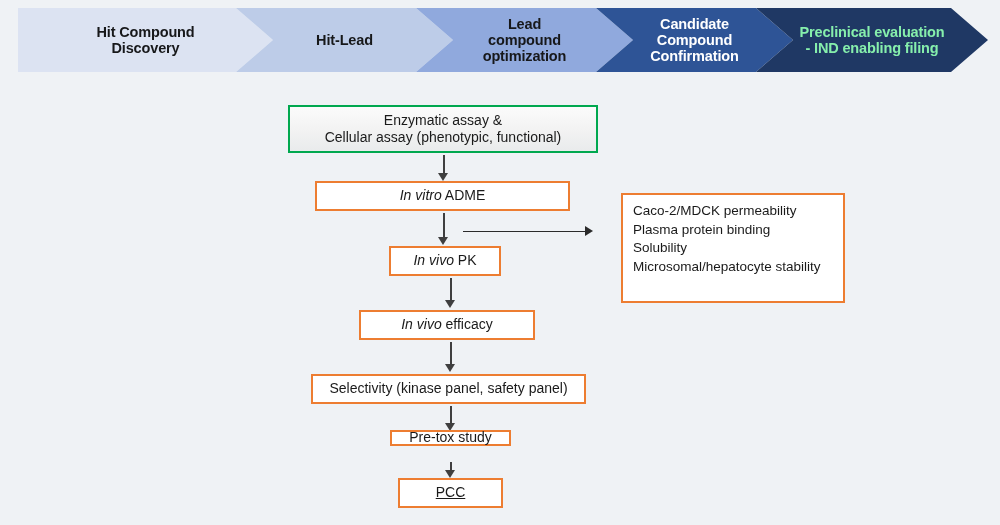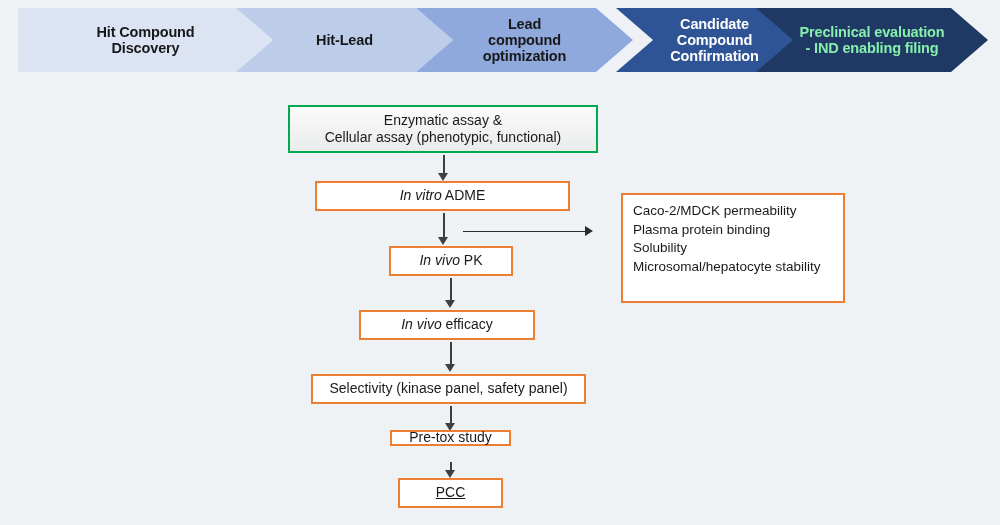--- a/index.html
+++ b/index.html
@@ -151,21 +151,21 @@
     <div class="chevron chev-2" style="left:218px; width:217px; clip-path: polygon(0 0, 180px 0, 217px 50%, 180px 100%, 0 100%, 37px 50%); align-items: center;">
       <span class="chev-text">Hit-Lead</span>
     </div>
 
     <div class="chevron chev-3" style="left:398px; width:217px; clip-path: polygon(0 0, 180px 0, 217px 50%, 180px 100%, 0 100%, 37px 50%);">
       <span class="chev-text">Lead
 compound
 optimization</span>
     </div>
 
-    <div class="chevron chev-4" style="left:598px; width:197px; clip-path: polygon(0 0, 160px 0, 197px 50%, 160px 100%, 0 100%, 37px 50%); text-align: center;">
+    <div class="chevron chev-4" style="left:578px; width:197px; clip-path: polygon(0 0, 160px 0, 197px 50%, 160px 100%, 0 100%, 37px 50%); text-align: center;">
       <span class="chev-text">Candidate
 Compound
 Confirmation</span>
     </div>
 
     <div class="chevron chev-5" style="left:738px; width:232px; clip-path: polygon(0 0, 195px 0, 232px 50%, 195px 100%, 0 100%, 37px 50%);">
       <span class="chev-text">Preclinical evaluation
 - IND enabling filing</span>
     </div>
 
@@ -199,21 +199,21 @@
       <li>Solubility</li>
       <li>Microsomal/hepatocyte stability</li>
     </ul>
   </div>
 
   <div class="arrow-v" style="left:438px; top:213px; height:32px;">
     <div class="shaft"></div>
       <div class="head"></div>
   </div>
 
-  <div class="node" style="left:389px; top:246px; width:124px; height:30px;">
+  <div class="node" style="left:389px; top:246px; width:112px; height:30px;">
     <span><span class="ital">In vivo</span><span> PK</span></span>
   </div>
 
   <div class="arrow-v" style="left:445px; top:278px; height:30px;">
     <div class="shaft"></div>
       <div class="head"></div>
   </div>
 
   <div class="node" style="left:359px; top:310px; width:176px; height:30px;">
     <span><span class="ital">In vivo</span><span> efficacy</span></span>

